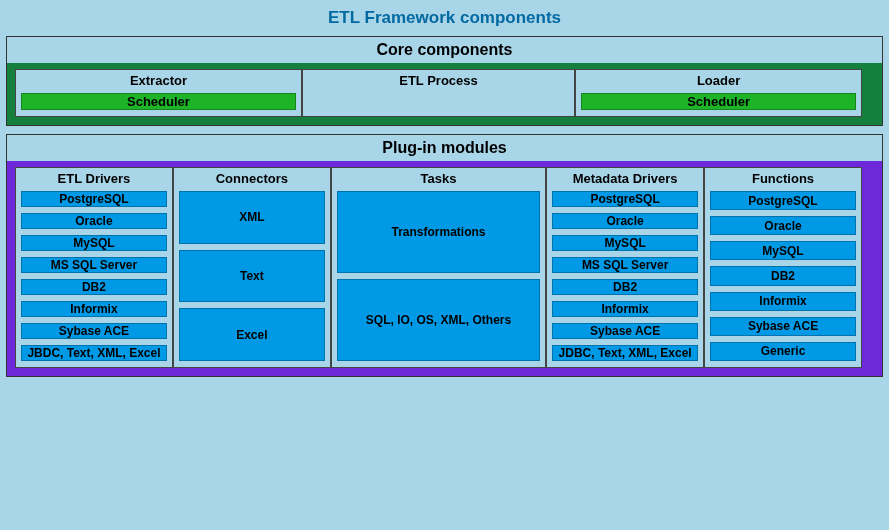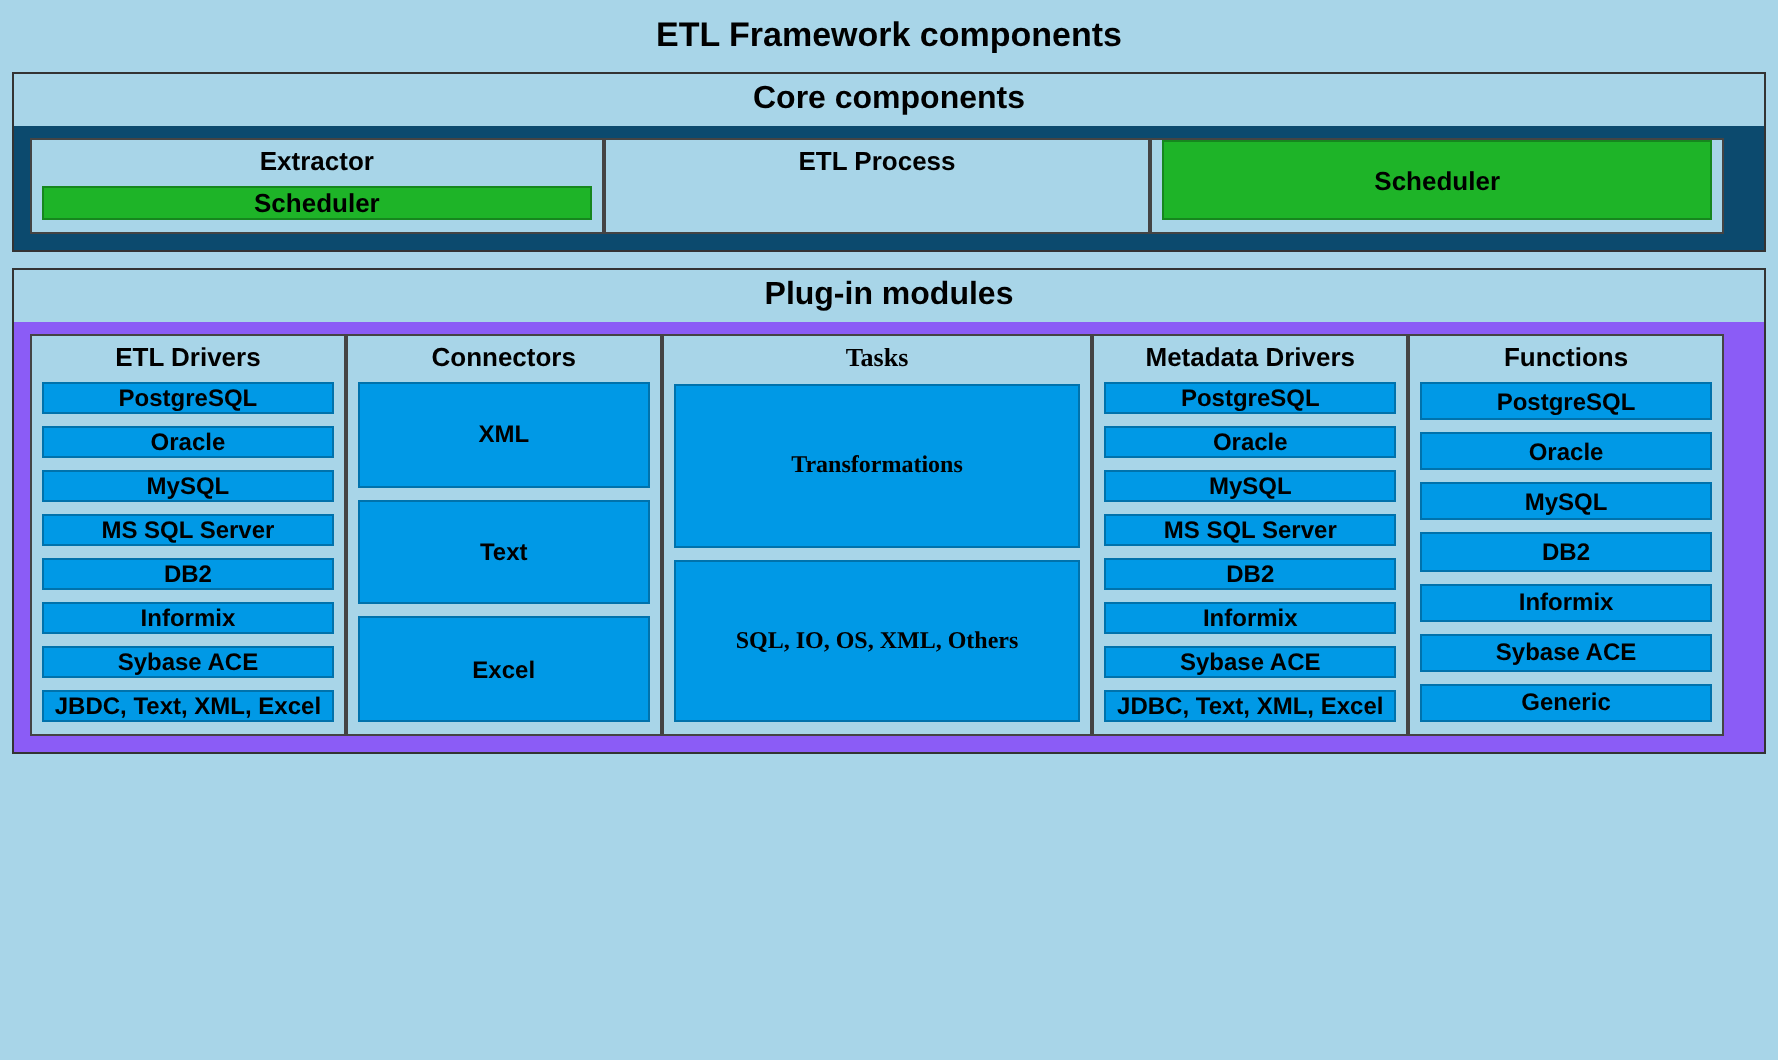--- a/index.html
+++ b/index.html
@@ -7,29 +7,29 @@
     background: #a8d5e8;
     font-family: Arial, sans-serif;
     width: 889px;
     height: 530px;
     padding: 8px 6px;
   }
   .main-title {
     text-align: center;
     font-weight: bold;
     font-size: 17px;
-    color: #000000;
+    color: #0369a1;
     margin-bottom: 8px;
   }
   .section {
     border: 1px solid #333;
     margin-bottom: 8px;
   }
-  .section-core { background: #0c4a6e; }
-  .section-plugin { background: #8b5cf6; }
+  .section-core { background: #15803d; }
+  .section-plugin { background: #6d28d9; }
   .section-header {
     text-align: center;
     font-weight: bold;
     font-size: 16px;
     padding: 4px 0;
     background: #a8d5e8;
     margin: 0;
   }
   .cols {
     display: flex;
@@ -65,21 +65,21 @@
     border: 1px solid rgba(0,0,0,0.25);
   }
   .box-green { background: #1eb428; color: #000; font-size: 13px; }
   .box-blue  { background: #0099e6; color: #000; font-size: 12px; }
   .grow { flex: 1; }
   
   .core-extractor, .core-loader { flex: 1.05; }
   .core-etl { flex: 1; justify-content: space-between; }
   
   .pl-small { flex: 0.95; }
-  .pl-tasks { flex: 1.3; font-family: Liberation Serif, serif; }
+  .pl-tasks { flex: 1.3; }
 </style>
 </head>
 <body>
 
 <div class="main-title">ETL Framework components</div>
 
 <div class="section section-core">
   <div class="section-header">Core components</div>
   <div class="cols">
 
@@ -88,20 +88,21 @@
       <div class="col-body">
         <div class="box box-green grow">Scheduler</div>
       </div>
     </div>
 
     <div class="col core-etl">
       <div class="col-header">ETL Process</div>
     </div>
 
     <div class="col core-loader">
+      <div class="col-header">Loader</div>
       <div class="col-body">
         <div class="box box-green grow">Scheduler</div>
       </div>
     </div>
 
   </div>
 </div>
 
 <div class="section section-plugin">
   <div class="section-header">Plug-in modules</div>

